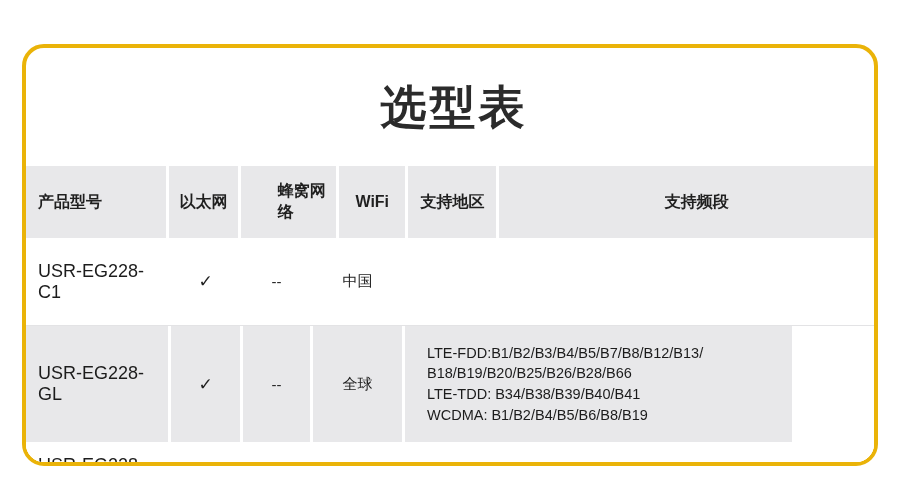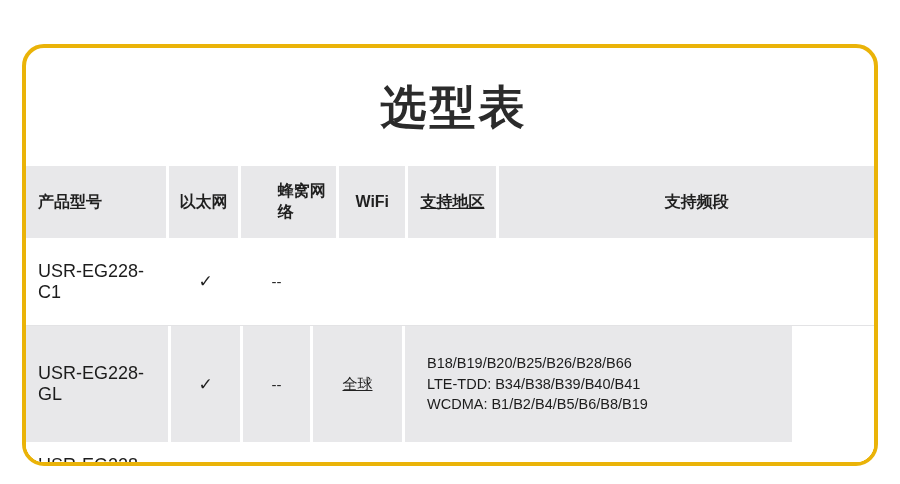--- a/index.html
+++ b/index.html
@@ -93,21 +93,21 @@
   }
   .cell:last-child {
     margin-right: 0;
   }
 
   
   .c-model  { width: 142px; justify-content: flex-start; padding-left: 12px; }
   .c-eth    { width: 69px; font-family: Liberation Serif, serif; }
   .c-cell   { width: 96px; padding-left: 37px; }
   .c-wifi   { width: 67px; }
-  .c-region { width: 89px; text-decoration: underline; }
+  .c-region { width: 89px; }
   .c-band   { width: 387px; justify-content: flex-start; padding-left: 22px; }
 
   
   .row.header { height: 72px; }
   .row.r1     { height: 87px; }
   .row.r2     { height: 116px; }
   .row.r3     { height: 67px; }
 
   .row.header .cell { height: 72px; }
   .row.r1 .cell     { height: 87px; }
@@ -172,35 +172,37 @@
       </div>
 
       <div class="row r1">
         <div class="cell c-model model-text">USR-EG228-C1</div>
         <div class="cell c-eth">
             <span class="check">✓</span>
           </div>
         <div class="cell c-wifi">
             <span class="dash">--</span>
           </div>
+        <div class="cell c-region">中国</div>
       </div>
 
       <div class="sep"></div>
 
       <div class="row r2 shaded">
         <div class="cell c-model model-text">USR-EG228-GL</div>
         <div class="cell c-eth">
             <span class="check">✓</span>
           </div>
         <div class="cell c-wifi">
             <span class="dash">--</span>
           </div>
         <div class="cell c-region">全球</div>
         <div class="cell c-band">
           <div class="band-lines">
+            <span>LTE-FDD:B1/B2/B3/B4/B5/B7/B8/B12/B13/</span>
             <span>B18/B19/B20/B25/B26/B28/B66</span>
             <span>LTE-TDD: B34/B38/B39/B40/B41</span>
             <span>WCDMA: B1/B2/B4/B5/B6/B8/B19</span>
           </div>
         </div>
       </div>
 
       <div class="row r3">
         <div class="cell c-model model-text">USR-EG228-EW</div>
         <div class="cell c-eth">

